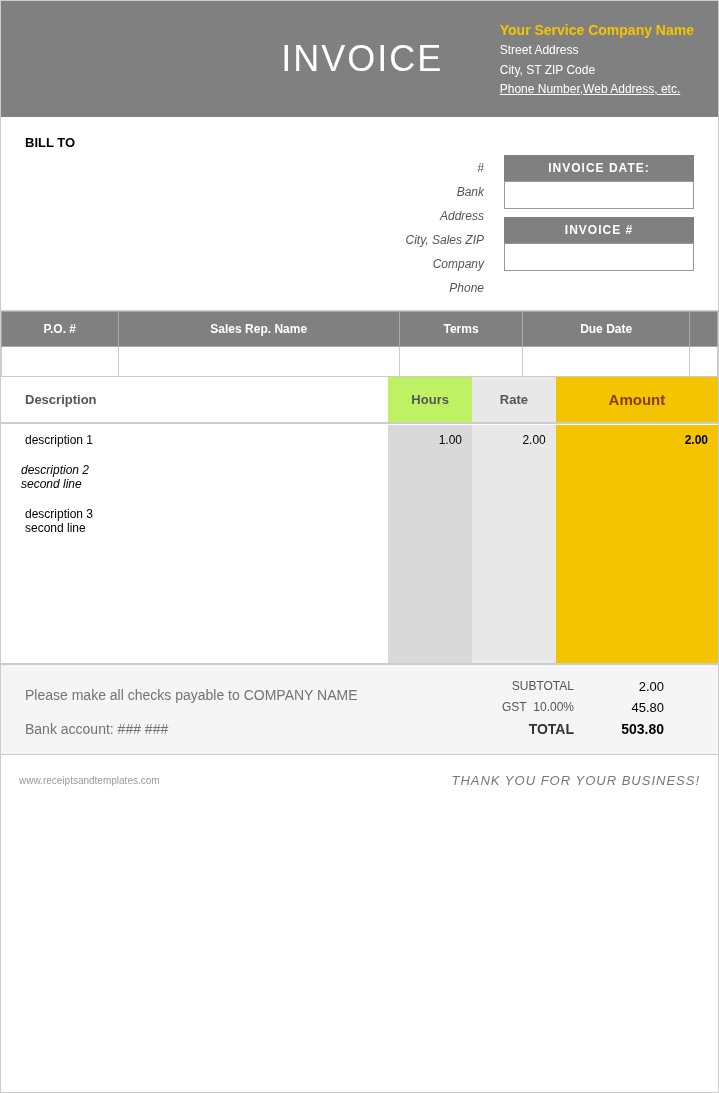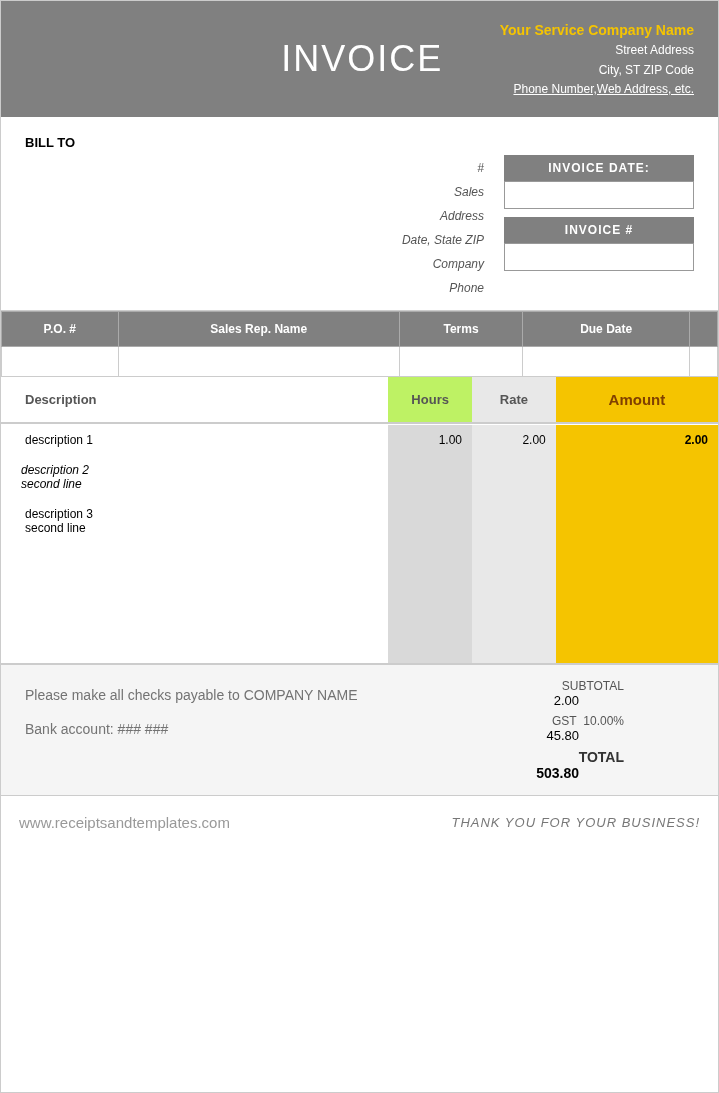--- a/index.html
+++ b/index.html
@@ -20,21 +20,21 @@
     }
     .header-title {
       flex: 1;
       text-align: center;
       font-size: 36px;
       color: #fff;
       font-weight: normal;
       letter-spacing: 2px;
     }
     .company-info {
-      text-align: right;
+      text-align: left;
       font-size: 12px;
       color: #fff;
       line-height: 1.6;
     }
     .company-name {
       color: #f5c400;
       font-weight: bold;
       font-size: 14px;
     }
     .company-info a {
@@ -170,21 +170,20 @@
     }
     .totals-right {
       min-width: 300px;
     }
     .totals-row {
       display: flex;
       justify-content: flex-start;
       align-items: center;
       font-size: 13px;
       margin-bottom: 6px;
-      flex-direction: column;
     }
     .totals-row .label {
       color: #555;
       font-size: 12px;
       margin-right: 20px;
       min-width: 180px;
       text-align: right;
     }
     .totals-row .value {
       min-width: 70px;
@@ -204,21 +203,21 @@
     
     .footer {
       text-align: center;
       padding: 18px;
       border-top: 1px solid #ccc;
       display: flex;
       justify-content: space-between;
       align-items: center;
     }
     .footer-left {
-      font-size: 15px;
+      font-size: 10px;
       color: #999;
     }
     .footer-center {
       font-style: italic;
       font-size: 13px;
       color: #777;
       letter-spacing: 1px;
     }
 
     .spacer-row td {
@@ -237,23 +236,23 @@
     <div>City, ST  ZIP Code</div>
     <div><a>Phone Number,Web Address, etc.</a></div>
   </div>
 </div>
 
 <div class="bill-section">
   <div class="bill-to-left">
     <div class="bill-to-label">BILL TO</div>
     <div class="bill-to-fields">
       <div>#</div>
-      <div>Sales</div>
+      <div>Bank</div>
       <div>Address</div>
-      <div>Date, State ZIP</div>
+      <div>City, Sales ZIP</div>
       <div>Company</div>
       <div>Phone</div>
     </div>
   </div>
   <div class="bill-to-right">
     <div class="invoice-label-box">INVOICE DATE:</div>
     <div class="invoice-input-box"></div>
     <div class="invoice-label-box">INVOICE #</div>
     <div class="invoice-input-box"></div>
   </div>

